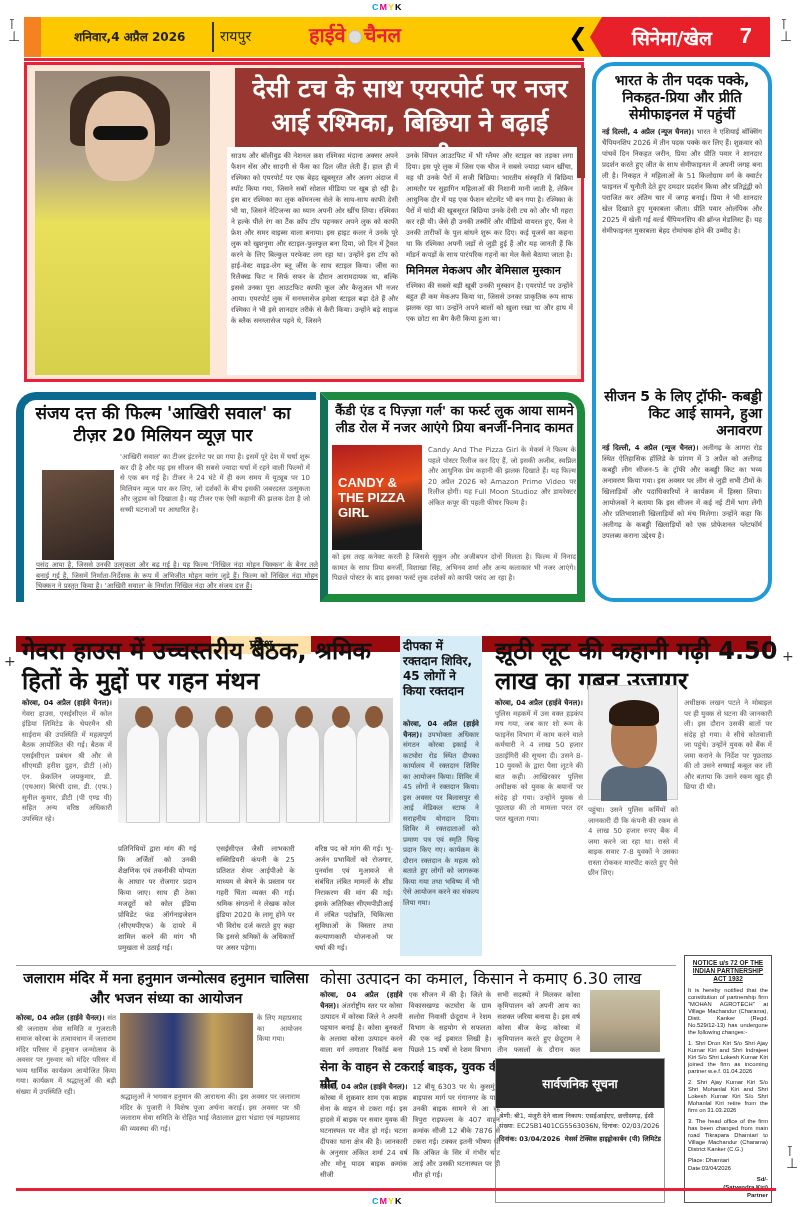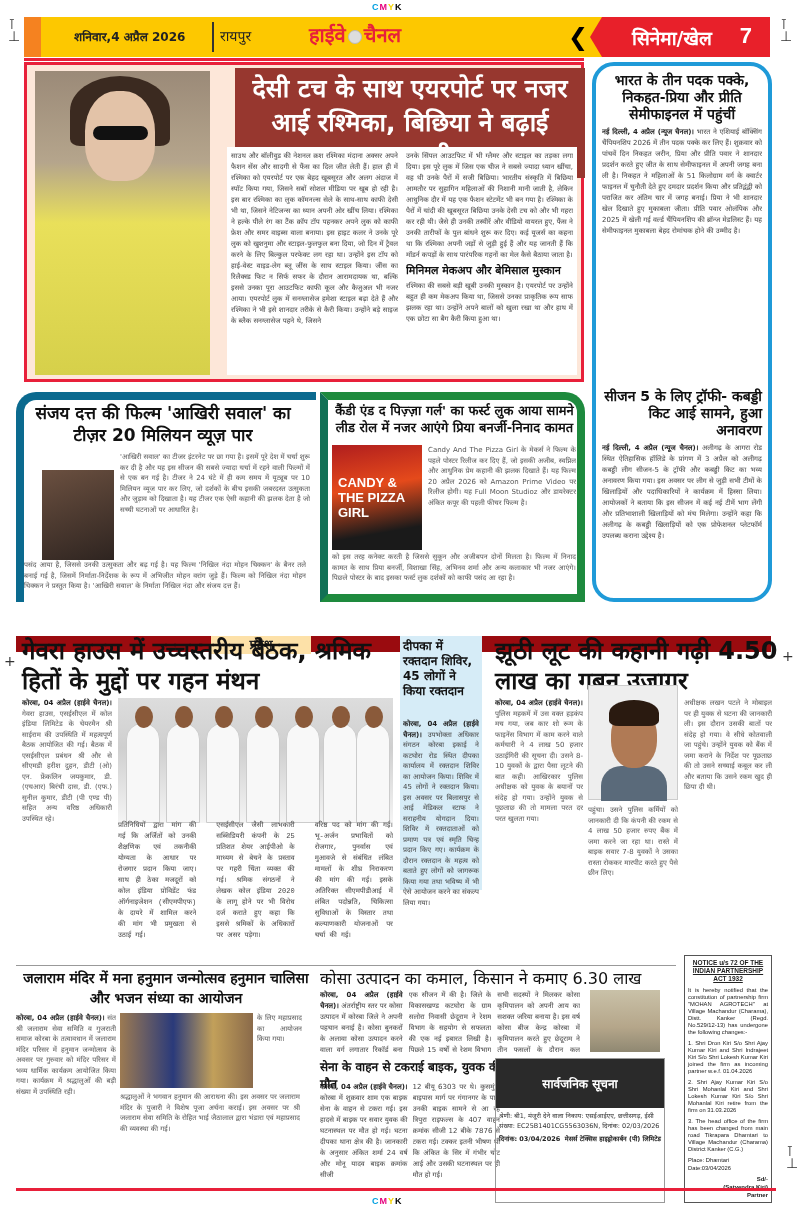--- a/index.html
+++ b/index.html
@@ -36,42 +36,42 @@
   .sports .h1 { font-size: 14px; font-weight: bold; text-align: center; line-height: 17px; color: #111; margin-bottom: 4px; }
   .sports .body { font-size: 7px; line-height: 11px; color: #444; text-align: justify; height: 255px; overflow: hidden; }
   .sports .h2 { font-size: 14px; font-weight: bold; text-align: right; line-height: 17px; color: #111; margin: 6px 0 4px; }
   .sports .body2 { font-size: 7px; line-height: 11px; color: #444; text-align: justify; height: 200px; overflow: hidden; }
 
   
   .story2 { position: absolute; left: 16px; top: 392px; width: 300px; height: 210px; border: 8px solid #0b6a8f; border-radius: 20px 0 0 0; background: #fff; border-right: none; border-bottom: none; }
   .story2 .hl { position: absolute; left: 4px; top: 2px; width: 270px; font-size: 17px; font-weight: bold; text-align: center; line-height: 22px; color: #111; }
   .story2 .pic { position: absolute; left: 18px; top: 70px; width: 72px; height: 90px; background: linear-gradient(160deg,#6b5040,#2e2420); }
   .story2 .txt { position: absolute; left: 96px; top: 52px; width: 190px; height: 150px; }
-  .story2 .txt2 { position: absolute; left: 0; top: 160px; width: 282px; height: 40px; }
+  .story2 .txt2 { position: absolute; left: 12px; top: 160px; width: 282px; height: 40px; text-decoration: underline; }
 
   
   .story3 { position: absolute; left: 320px; top: 392px; width: 265px; height: 210px; border: 8px solid #1e8a3e; border-radius: 0 20px 0 0; border-left: 8px solid #117055; background: #fff; }
   .story3 .hl { position: absolute; left: 4px; top: 2px; width: 245px; font-size: 13px; font-weight: bold; text-align: center; line-height: 17px; color: #111; }
   .story3 .pic { position: absolute; left: 4px; top: 45px; width: 90px; height: 105px; background: linear-gradient(170deg,#b01e1e,#e54a1b 40%,#1a1a1a 80%); }
   .story3 .pic span { position: absolute; left: 6px; top: 30px; color: #fff; font: bold 13px "Liberation Sans", sans-serif; }
   .story3 .txt { position: absolute; left: 100px; top: 45px; width: 148px; height: 105px; }
   .story3 .txt2 { position: absolute; left: 4px; top: 152px; width: 244px; height: 45px; }
 
   
   .band { position: absolute; left: 16px; top: 612px; width: 755px; height: 16px; background: #9a0b0f; margin-top: 24px; }
   .band .tab { position: absolute; left: 195px; top: 0; width: 100px; height: 18px; background: #fde1a8; text-align: center; font-size: 13px; font-weight: bold; color: #222; line-height: 18px; }
 
   .gevra-hl { position: absolute; left: 22px; top: 636px; width: 370px; font-size: 24px; font-weight: bold; text-align: left; line-height: 30px; color: #111; }
   .gevra-photo { position: absolute; left: 118px; top: 698px; width: 275px; height: 125px; background: linear-gradient(180deg,#ddd 0%,#cfcfcf 40%,#f5f5f5 100%); }
   .gevra-photo .p { position: absolute; bottom: 0; width: 34px; height: 100px; background: #f8f8f8; border-radius: 16px 16px 0 0; border: 1px solid #ccc; }
   .gevra-photo .p::before { content: ""; position: absolute; left: 8px; top: -18px; width: 18px; height: 22px; border-radius: 50%; background: #8a5a3a; }
   .gevra-left { position: absolute; left: 22px; top: 698px; width: 90px; height: 270px; }
-  .gevra-bottom { position: absolute; left: 118px; top: 820px; width: 275px; height: 140px; display: flex; gap: 20px; font-family: Liberation Mono, monospace; }
-
-  .blood { position: absolute; left: 400px; top: 636px; width: 82px; height: 254px; background: #d6ecf7; padding: 3px; }
+  .gevra-bottom { position: absolute; left: 118px; top: 844px; width: 275px; height: 140px; display: flex; gap: 20px; }
+
+  .blood { position: absolute; left: 400px; top: 636px; width: 82px; height: 320px; background: #d6ecf7; padding: 3px; }
   .blood .hl { font-size: 12px; font-weight: bold; color: #111; line-height: 15px; }
   .blood .body { font-size: 7px; line-height: 10.5px; color: #444; text-align: justify; margin-top: 20px; height: 260px; overflow: hidden; }
 
   .loot-hl { position: absolute; left: 495px; top: 636px; width: 290px; font-size: 24px; font-weight: bold; text-align: left; line-height: 30px; color: #111; }
   .loot-left { position: absolute; left: 495px; top: 698px; width: 88px; height: 265px; }
   .loot-photo { position: absolute; left: 588px; top: 685px; width: 90px; height: 115px; background: #eee; border: 1px solid #ccc; }
   .loot-photo .face { position: absolute; left: 22px; top: 22px; width: 46px; height: 60px; border-radius: 45%; background: #b07a55; }
   .loot-photo .hair { position: absolute; left: 20px; top: 14px; width: 50px; height: 26px; border-radius: 50% 50% 20% 20%; background: #2a1a10; }
   .loot-photo .body { position: absolute; left: 12px; top: 80px; width: 66px; height: 35px; background: #5a6a7a; border-radius: 20px 20px 0 0; }
   .loot-mid { position: absolute; left: 588px; top: 805px; width: 90px; height: 160px; }

